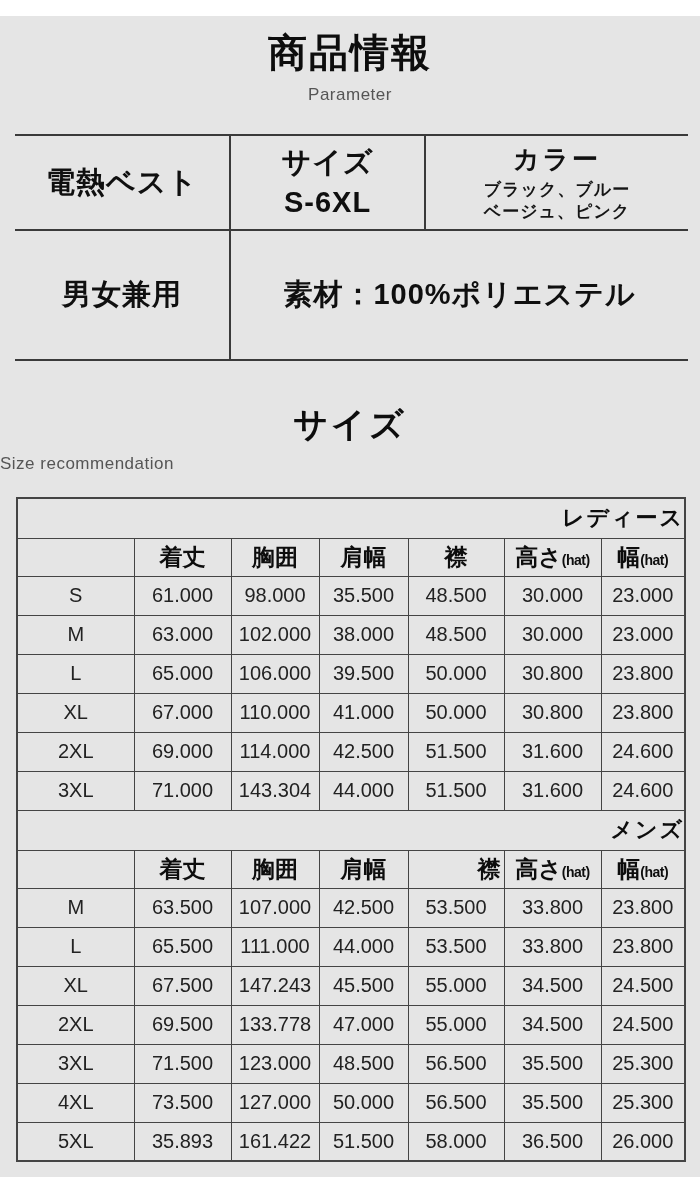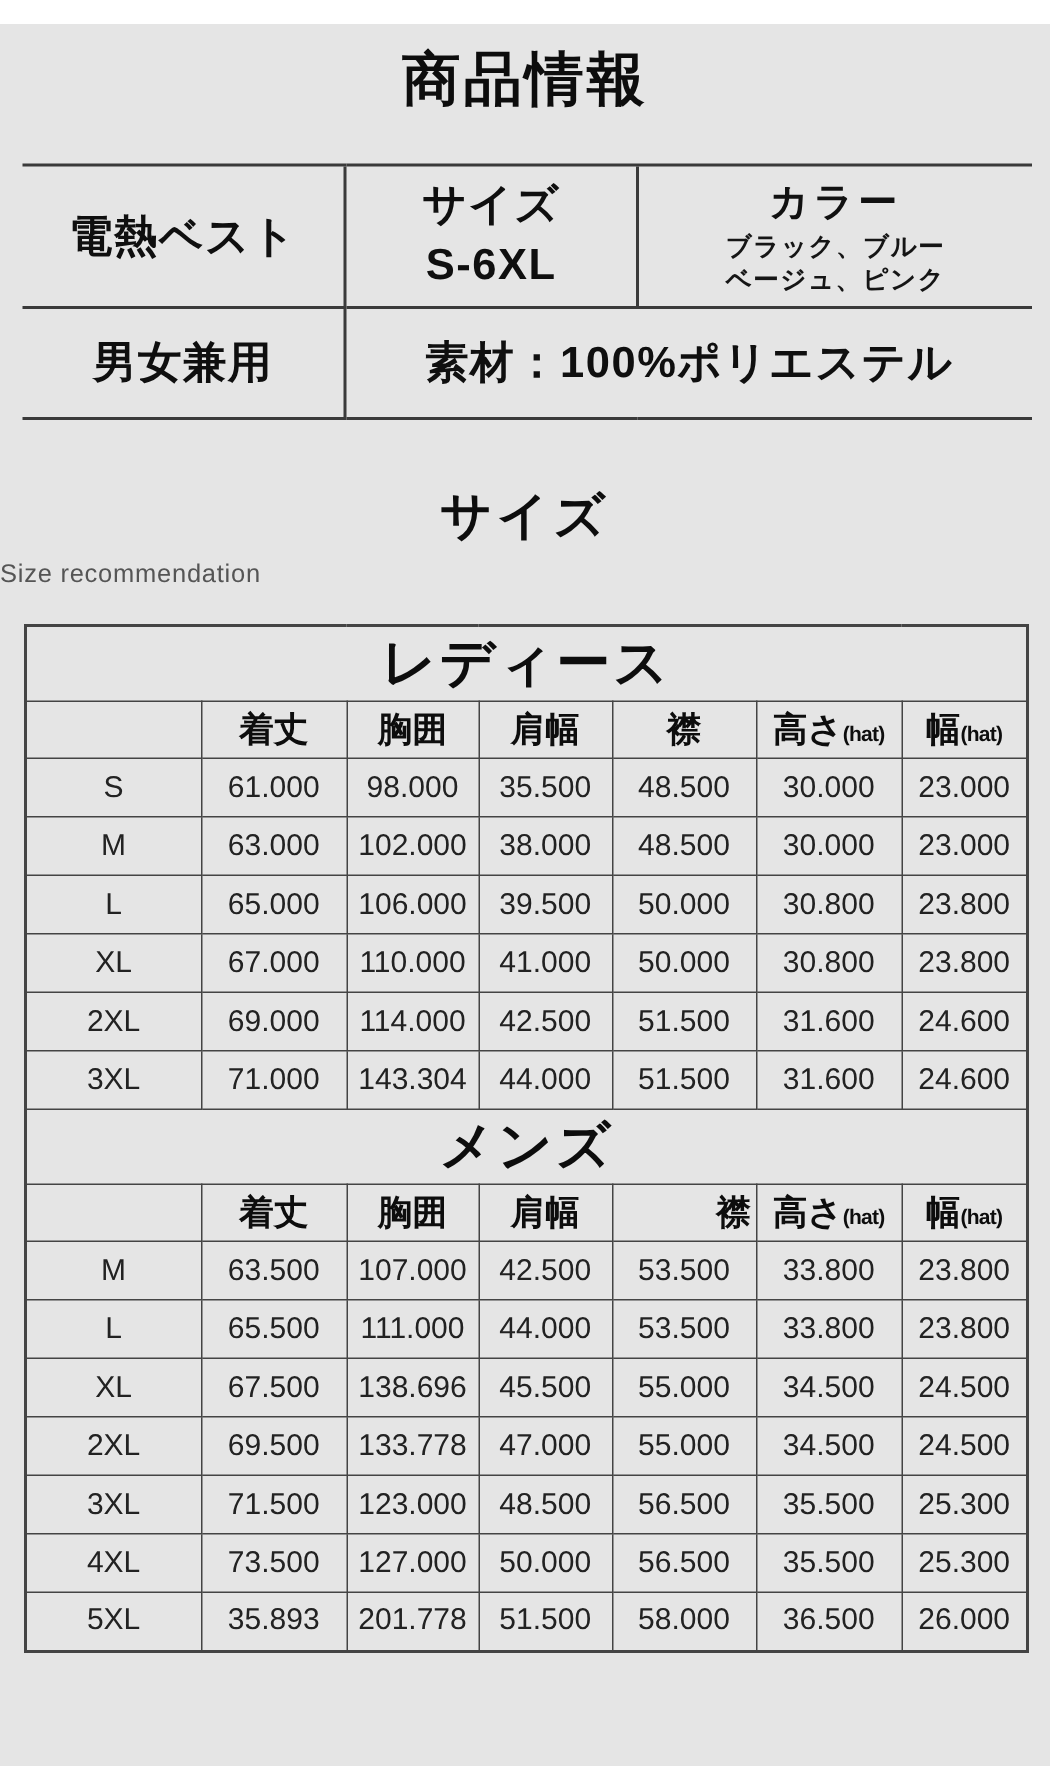--- a/index.html
+++ b/index.html
@@ -45,21 +45,21 @@
   .info-table td {
     border-top: 2px solid #3a3a3a;
     border-bottom: 2px solid #3a3a3a;
     text-align: center;
     vertical-align: middle;
   }
   .info-table .c1 { width: 215px; }
   .info-table .c2 { width: 195px; border-left: 2px solid #3a3a3a; }
   .info-table .c3 { width: 263px; border-left: 2px solid #3a3a3a; }
   .info-table .r1 td { height: 95px; }
-  .info-table .r2 td { height: 74px; }
+  .info-table .r2 td { height: 130px; }
   .cell-big {
     font-size: 29px;
     font-weight: 700;
     letter-spacing: 1px;
     color: #0f0f0f;
   }
   .size-cell-line { line-height: 1.35; }
   .color-title {
     font-size: 26px;
     font-weight: 700;
@@ -107,24 +107,25 @@
     text-align: center;
     vertical-align: middle;
     height: 39px;
     font-size: 20px;
     color: #222;
     overflow: hidden;
     white-space: nowrap;
   }
   .size-table tr.section-row td {
     height: 40px;
-    font-size: 36px;
+    font-size: 22px;
     font-weight: 700;
     letter-spacing: 2px;
     color: #0d0d0d;
+    text-align: right;
   }
   .size-table tr.header-row td {
     height: 38px;
     font-size: 23px;
     font-weight: 700;
     color: #0d0d0d;
     letter-spacing: 0px;
   }
   .size-table tr.header-row td .hat-suffix {
     font-size: 14px;
@@ -141,20 +142,21 @@
   .col-v4    { width: 96px; }
   .col-v5    { width: 97px; }
   .col-v6    { width: 84px; }
 </style>
 </head>
 <body>
 
 <div class="page">
 
   <div class="main-title">商品情報</div>
+  <div class="main-subtitle">Parameter</div>
 
   <table class="info-table">
     <tbody>
         <tr class="r1">
       <td class="c1 cell-big">電熱ベスト</td>
       <td class="c2 cell-big">
         <div class="size-cell-line">サイズ</div>
         <div class="size-cell-line">S-6XL</div>
       </td>
       <td class="c3">
@@ -278,21 +280,21 @@
           <td>65.500</td>
           <td>111.000</td>
           <td>44.000</td>
           <td>53.500</td>
           <td>33.800</td>
           <td>23.800</td>
         </tr>
         <tr>
           <td>XL</td>
           <td>67.500</td>
-          <td>138.696</td>
+          <td>147.243</td>
           <td>45.500</td>
           <td>55.000</td>
           <td>34.500</td>
           <td>24.500</td>
         </tr>
         <tr>
           <td>2XL</td>
           <td>69.500</td>
           <td>133.778</td>
           <td>47.000</td>
@@ -314,21 +316,21 @@
           <td>73.500</td>
           <td>127.000</td>
           <td>50.000</td>
           <td>56.500</td>
           <td>35.500</td>
           <td>25.300</td>
         </tr>
         <tr>
           <td>5XL</td>
           <td>35.893</td>
-          <td>201.778</td>
+          <td>161.422</td>
           <td>51.500</td>
           <td>58.000</td>
           <td>36.500</td>
           <td>26.000</td>
         </tr>
       </tbody>
   </table>
 
 </div>
 

